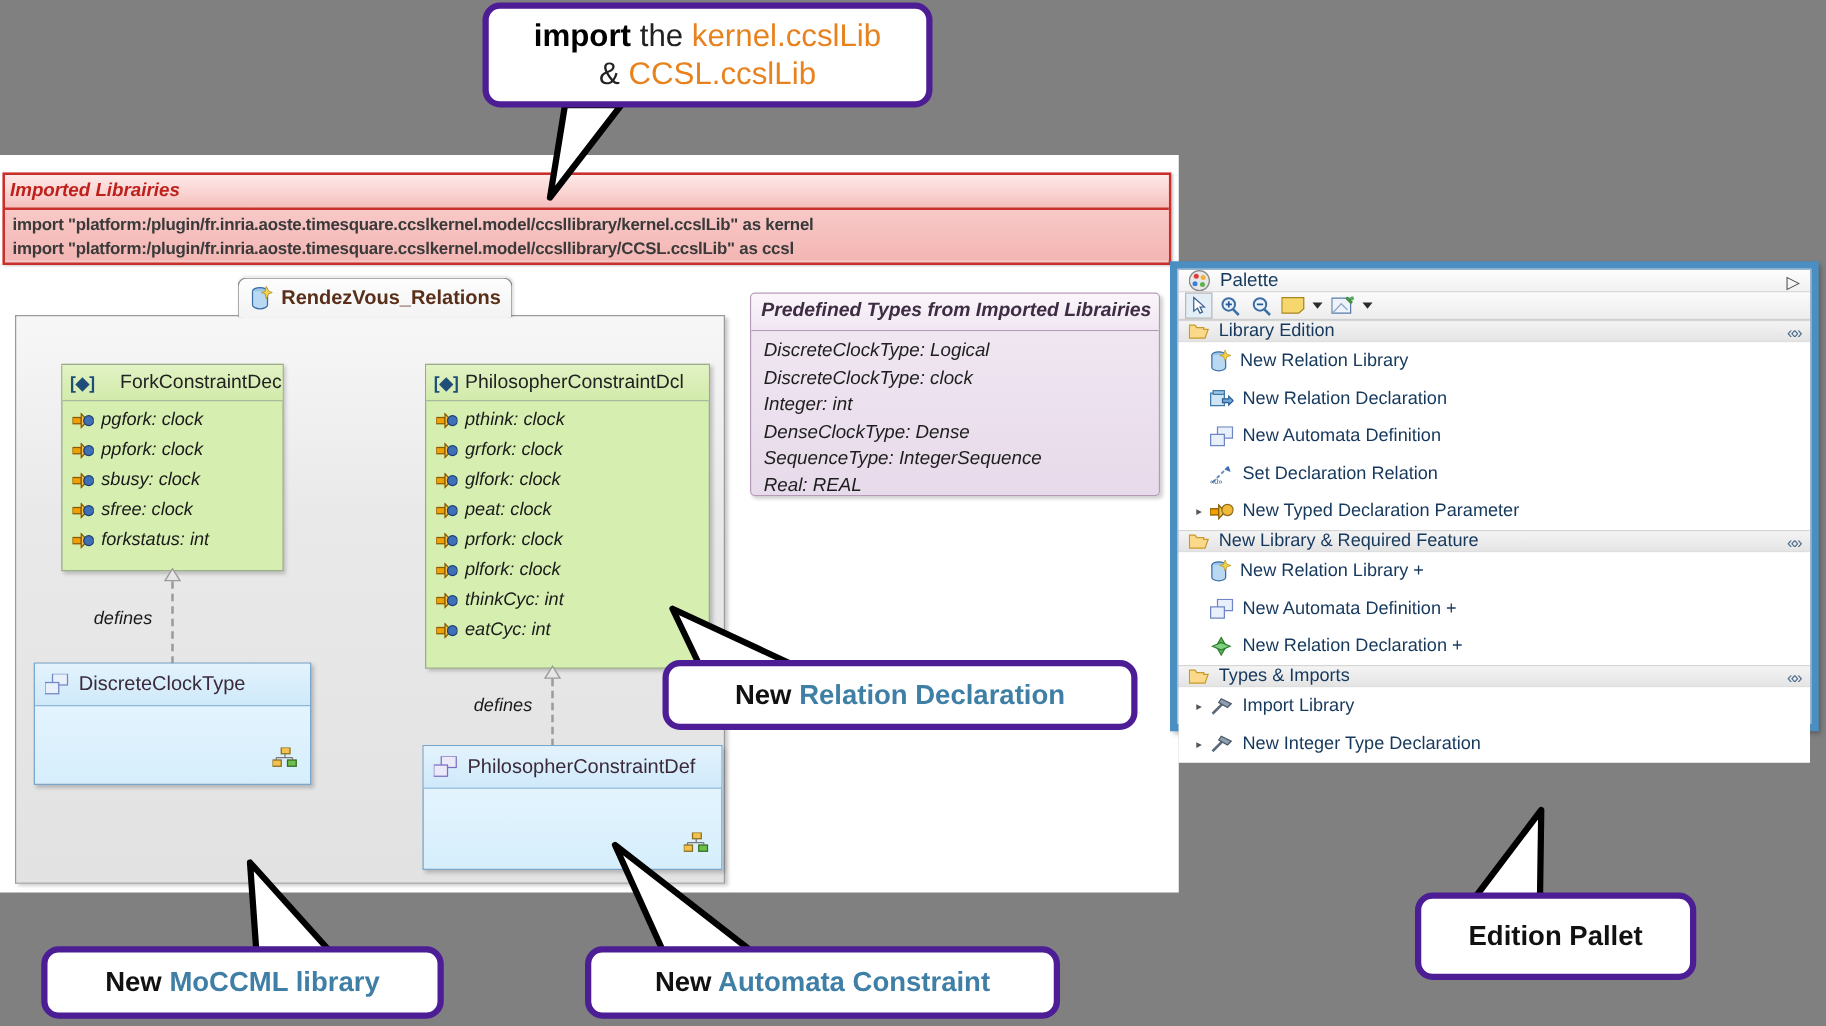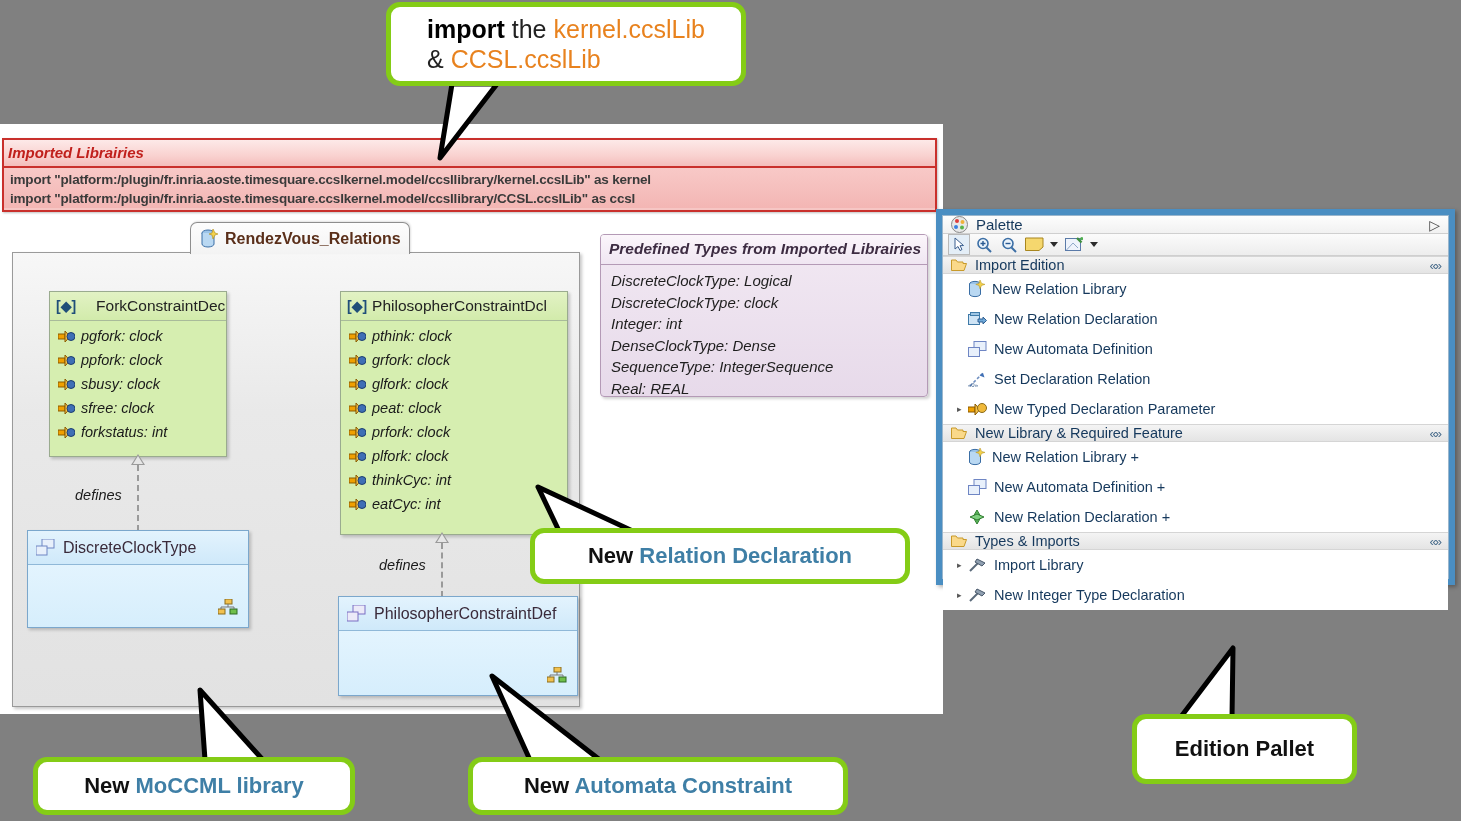--- a/index.html
+++ b/index.html
@@ -177,23 +177,23 @@
     font-size:14.5px; color:#15385c; background:#fff;
   }
   .pal-item .expander{
     width:11px; font-size:9px; color:#555; flex:0 0 11px;
   }
   .pal-item .ic{ margin-right:7px; display:flex; align-items:center; }
   .pal-sec{ background:#fff; }
 
   
   .callout{
-    position:absolute; background:#fff; border:5px solid #84cc16;
+    position:absolute; background:#fff; border:5px solid #4c1d95;
     border-radius:14px; display:flex; align-items:center;
-    justify-content:center; text-align:left;
+    justify-content:center; text-align:center;
   }
   .callout .c1{ color:#111; font-weight:bold; }
   .callout .c2{ color:#3f7fa6; font-weight:bold; }
   .callout .orange{ color:#e8821e; font-weight:normal; }
 
   .co-import{ left:386px; top:2px; width:360px; height:84px; }
   .co-import .txt{ font-size:25px; line-height:30px; padding:0 12px; }
   .co-import .thin{ color:#222; font-weight:normal; }
 
   .co-reldecl{ left:530px; top:528px; width:380px; height:56px; }
@@ -471,21 +471,21 @@
             <circle cx="16.8" cy="1.6" r="1.6" fill="#4fae4f"></circle>
           </svg>
       </span>
       <span class="caret"></span>
     </div>
 
     <div class="pal-group">
       <svg width="17" height="14">
         <path d="M0.5 12.5 L0.5 2 L5 2 L6.5 4 L12 4 L12 5.5 L15.5 5.5 L13 12.5 Z" fill="#fad98a" stroke="#c89a2a"></path>
       </svg>
-      <span class="g">Import Edition</span>
+      <span class="g">Library Edition</span>
       <span class="collapse">«»</span>
     </div>
     <div class="pal-sec">
       <div class="pal-item">
         <span class="expander"></span>
         <span class="ic">
           <svg width="17" height="18">
               <ellipse cx="7" cy="4" rx="5.5" ry="2.6" fill="#9cc4e8" stroke="#3a6ea5"></ellipse>
               <path d="M1.5 4 L1.5 14 A5.5 2.6 0 0 0 12.5 14 L12.5 4" fill="#b9d8f2" stroke="#3a6ea5"></path>
               <polygon points="12,0 13.6,3.4 17,4.4 13.6,5.4 12,8.8 11,5.4 7.8,4.4 11,3.4" fill="#f3d14a" stroke="#b08c18" stroke-width=".5"></polygon>

